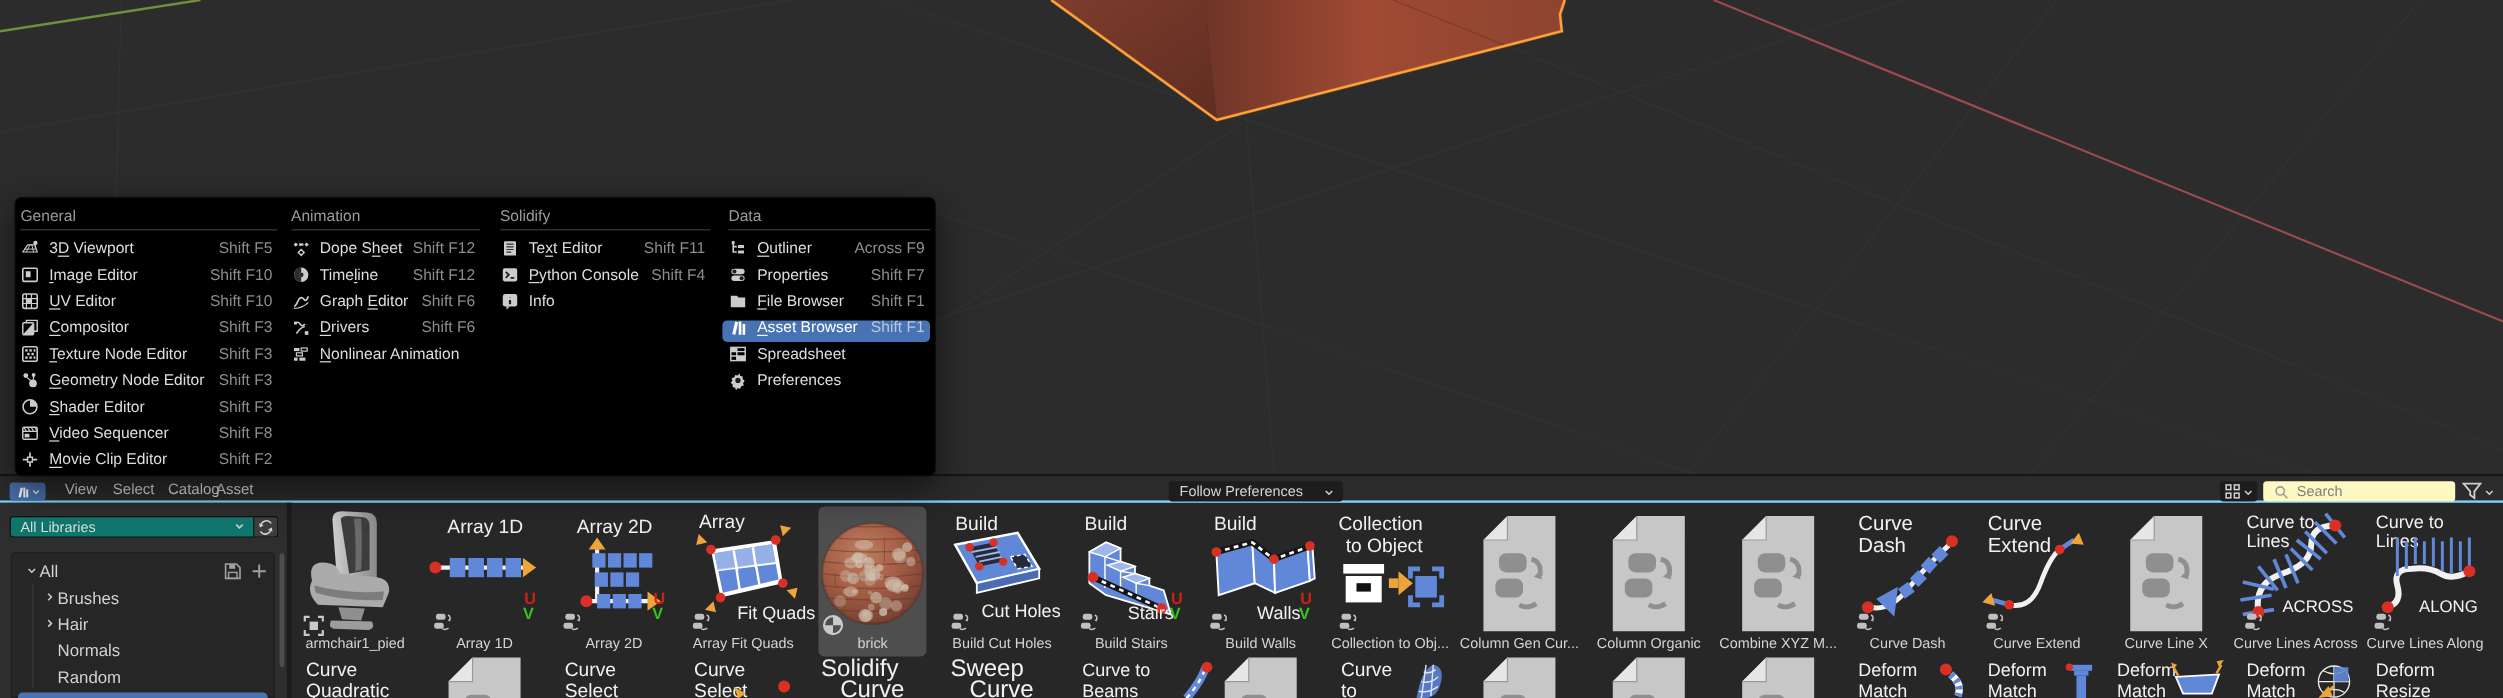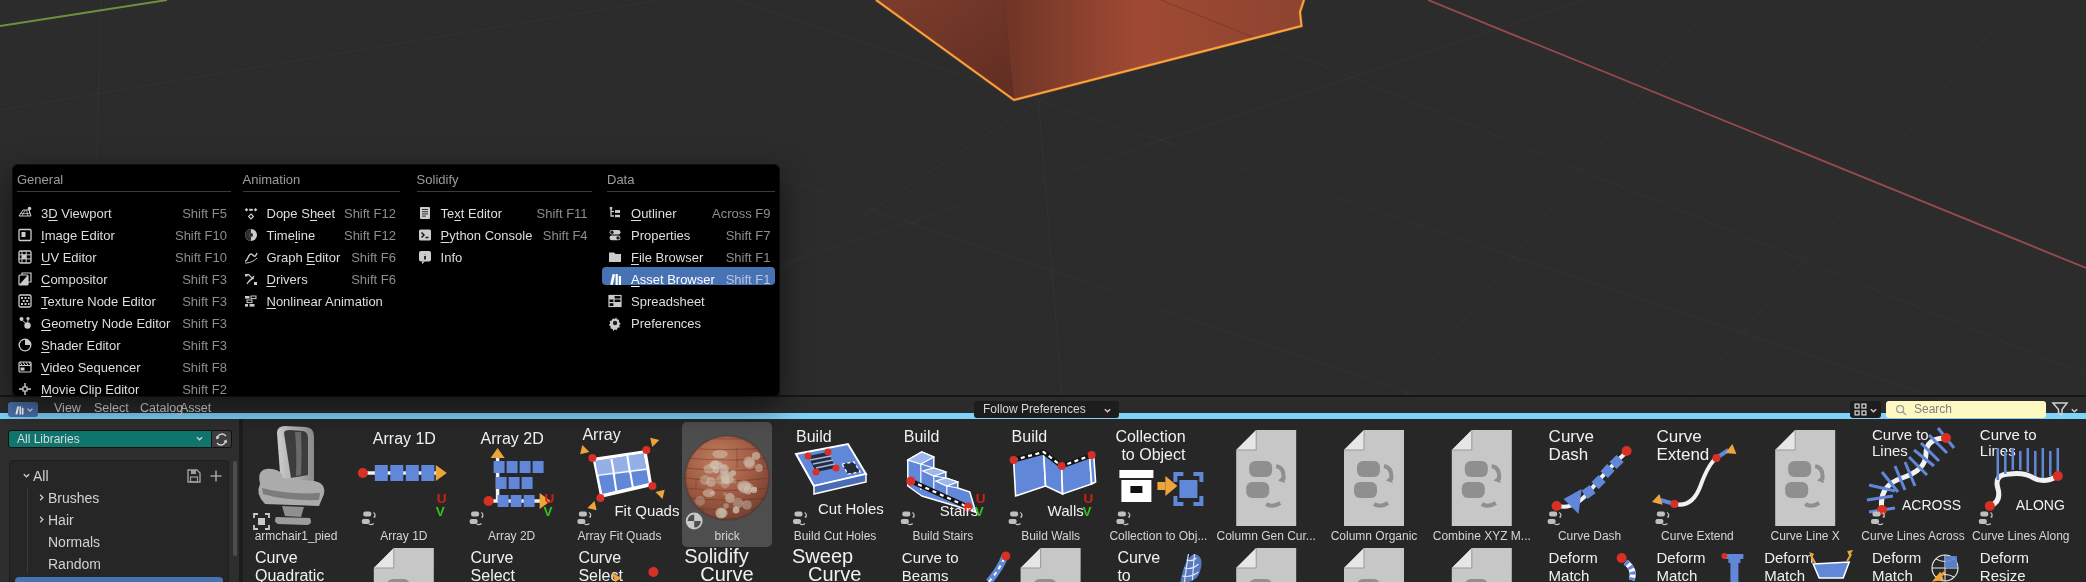--- a/index.html
+++ b/index.html
@@ -1,28 +1,28 @@
 <!DOCTYPE html>
 <html><head><meta charset="utf-8"><style>
 *{margin:0;padding:0;box-sizing:border-box;-webkit-font-smoothing:antialiased}
 html,body{width:2086px;height:582px;overflow:hidden;background:#2c2c2c;font-family:"Liberation Sans",sans-serif;-webkit-font-smoothing:antialiased}
 .vp{position:absolute;left:0;top:0}
 #menu{position:absolute;left:12px;top:164px;width:768px;height:233px;background:#000000;border:1px solid #0e0e0e;border-radius:6px;box-shadow:0 10px 30px rgba(0,0,0,.55);z-index:5}
 .mcol{position:absolute;top:0}
 .mhead{position:absolute;top:7px;left:6px;font-size:13px;color:#9b9b9b}
 .msep{position:absolute;top:26px;left:6px;right:2px;border-top:1px solid #3a3a3a}
-.mitem{position:absolute;left:6px;right:2px;height:22px;display:flex;align-items:flex-end;gap:6px;color:#dedede;font-size:13px;white-space:nowrap}
+.mitem{position:absolute;left:6px;right:2px;height:22px;display:flex;align-items:flex-start;gap:6px;color:#dedede;font-size:13px;white-space:nowrap}
 .mitem u{text-underline-offset:2px;text-decoration-thickness:1px}
 .mlabel{flex:1 1 auto;padding-left:2px}
 .msc{color:#8d8d8d;padding-right:4px}
 .mitem.hl{color:#fff;left:1px;padding-left:5px;z-index:0}
 .mitem.hl::before{content:'';position:absolute;left:0;right:0;top:2px;bottom:2px;background:#4772b3;border-radius:4px;z-index:-1}
 .mitem.hl .msc{color:#b9c6e2}
 #abar{position:absolute;left:0;top:397px;width:2086px;height:185px;background:#272727}
-#ahead{position:absolute;left:0;top:0;width:2086px;height:22px;background:#2b2b2b;border-bottom:6px solid #7dd3fc}
+#ahead{position:absolute;left:0;top:0;width:2086px;height:22px;background:#2b2b2b;border-bottom:2px solid #7dd3fc}
 .hmenu{position:absolute;top:0;height:22px;line-height:22px;font-size:12.5px;color:#d8d8d8}
 #etypebtn{position:absolute;left:8px;top:5px;width:30px;height:15px;background:#4a70ab;border-radius:3px;display:flex;align-items:center;justify-content:center}
 #sidebar{position:absolute;left:0;top:22px;width:243px;height:163px;background:#2e2e2e;border-right:4px solid #1c1c1c}
 #libdrop{position:absolute;left:8px;top:11px;width:204px;height:18px;background:#0f766e;border:1px solid #101010;border-radius:3px 0 0 3px;color:#dcdcdc;font-size:12px;line-height:16px;padding-left:8px}
 #librefresh{position:absolute;left:212px;top:11px;width:20px;height:18px;background:#3e3e3e;border:1px solid #101010;border-left:none;border-radius:0 3px 3px 0}
 #tree{position:absolute;left:9px;top:41px;width:220px;height:122px;background:#262626;border:1px solid #1e1e1e;border-radius:4px 4px 0 0}
 .titem{position:absolute;left:0;width:100%;height:22px;color:#d2d2d2;font-size:14px;line-height:22px}
 #followp{position:absolute;left:974px;top:4px;width:145px;height:17px;background:#1d1d1d;border-radius:3px;color:#d5d5d5;font-size:12px;line-height:17px;padding-left:9px}
 .chev{position:absolute;width:9px;height:9px}
 #gridbtn{position:absolute;left:1850px;top:4px;width:31px;height:17px;background:#1d1d1d;border-radius:3px}

